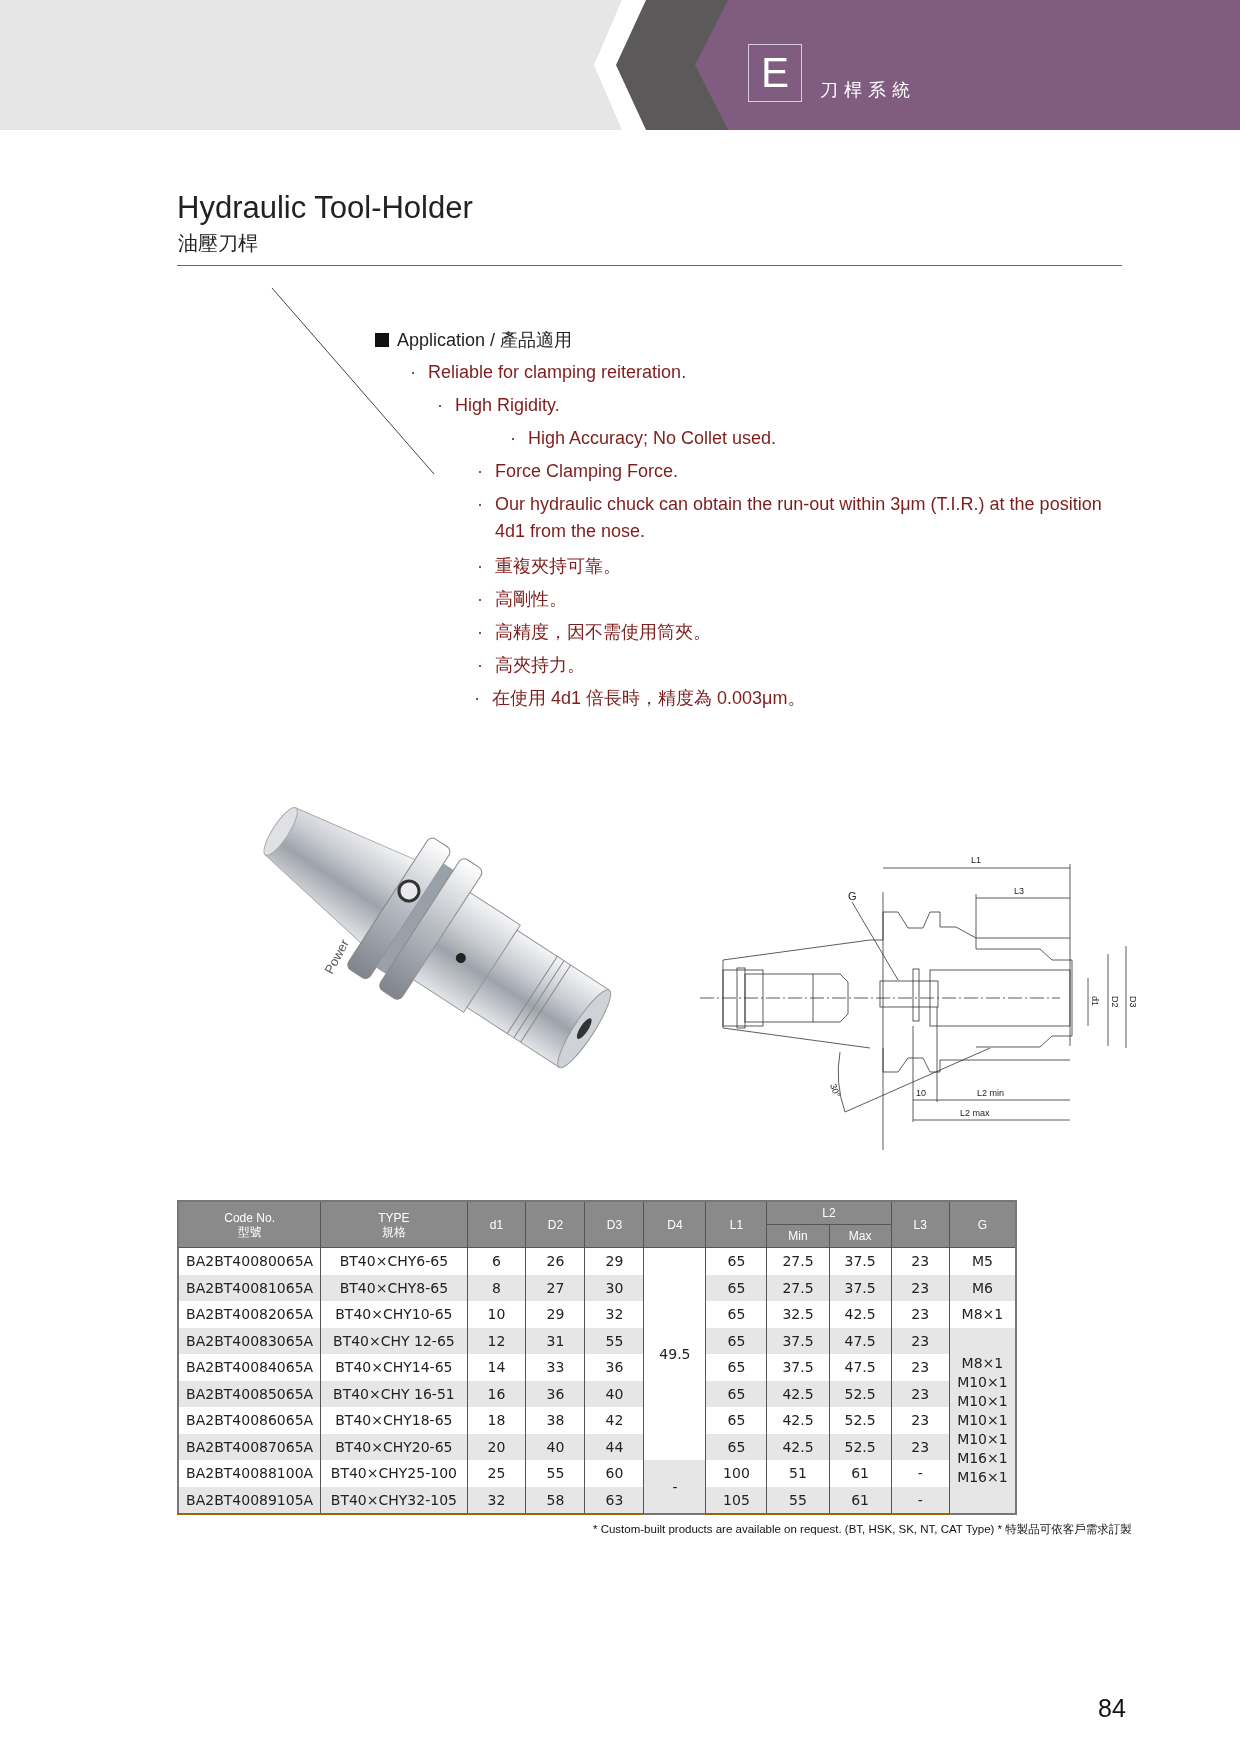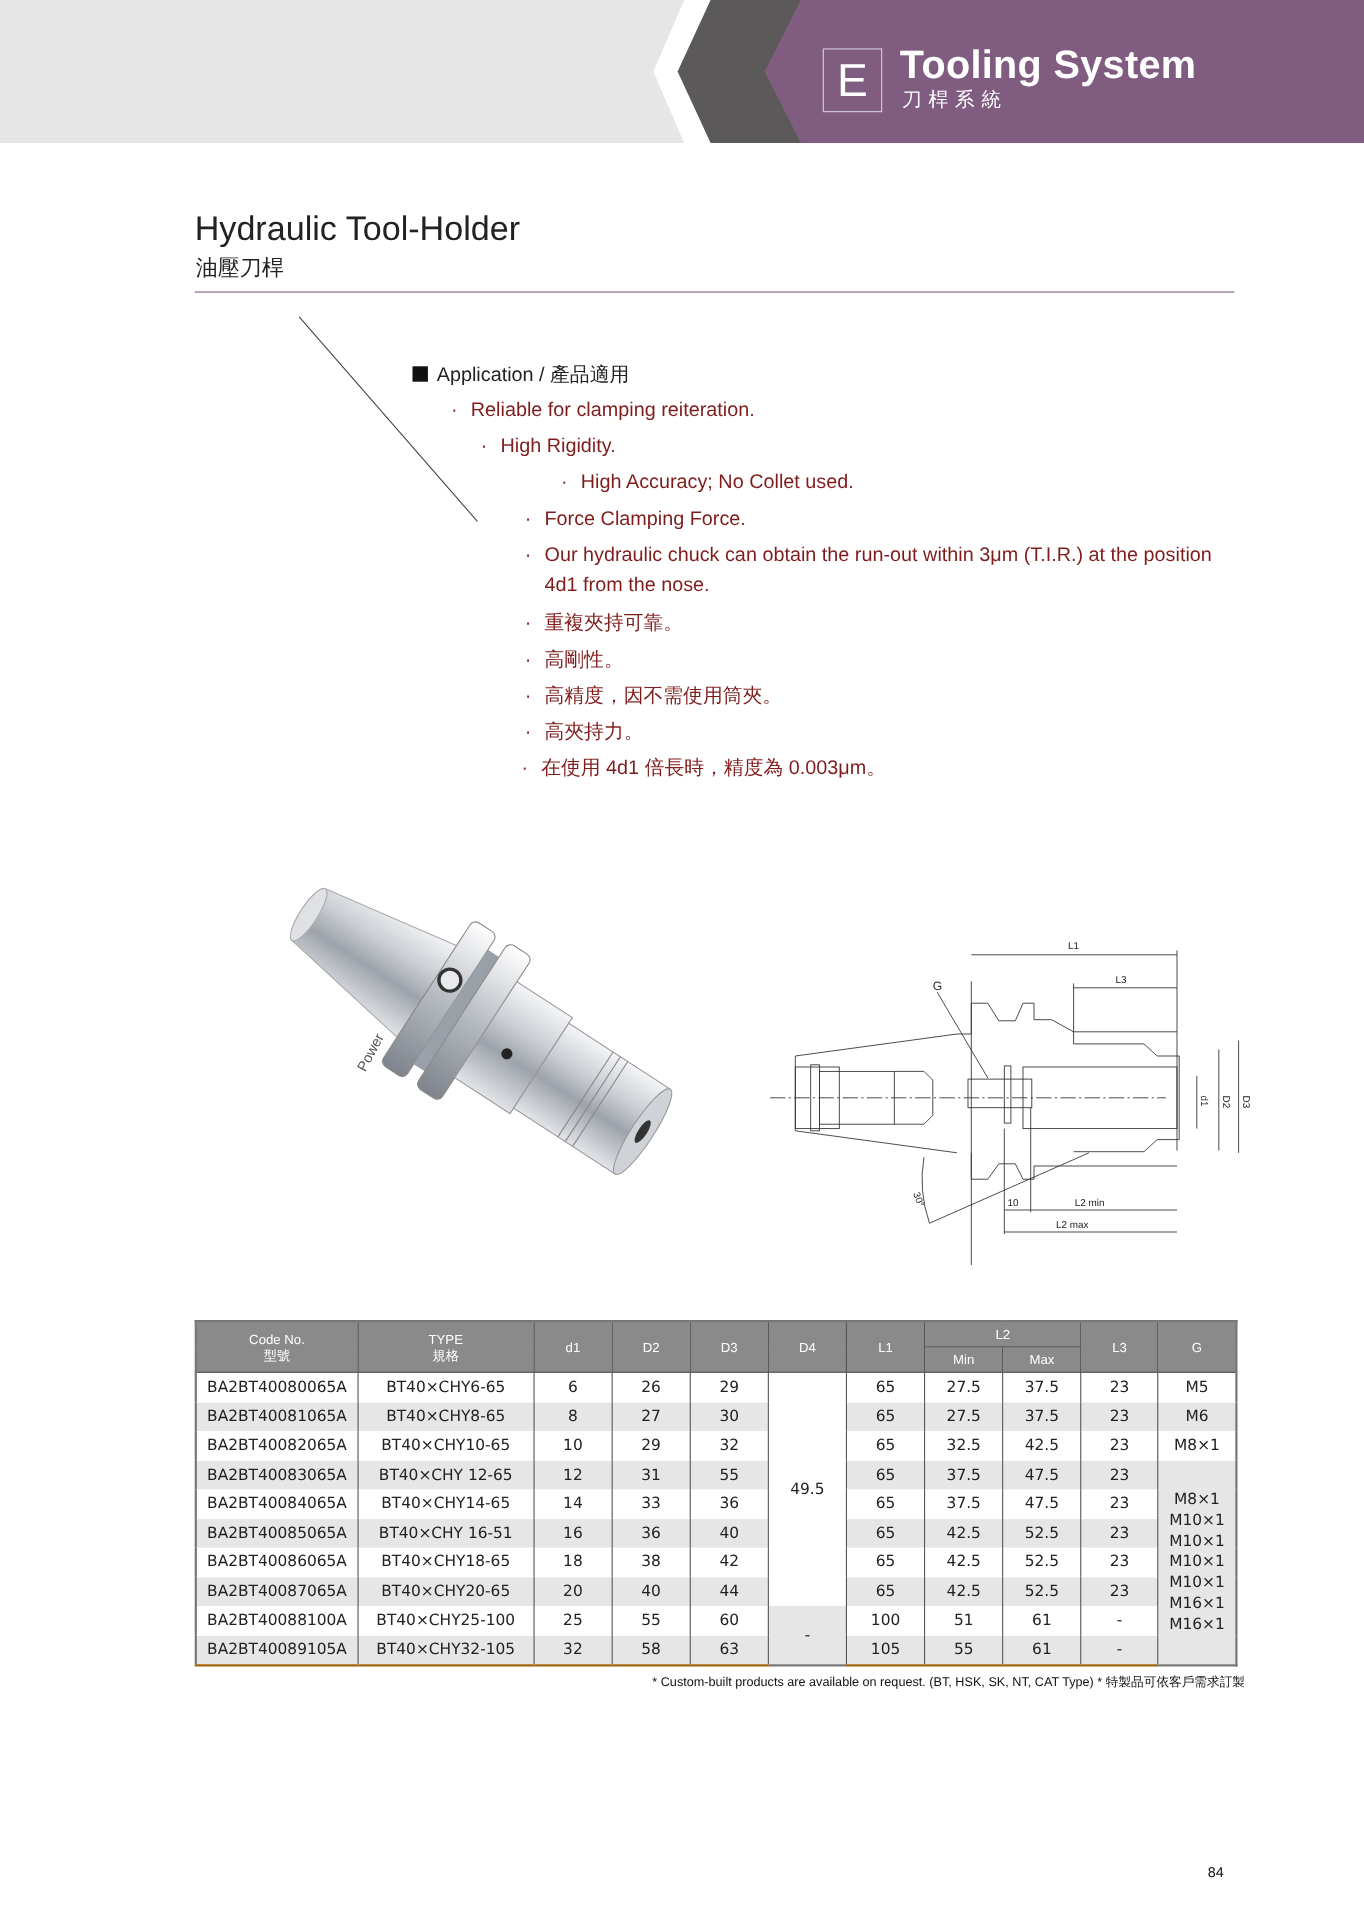--- a/index.html
+++ b/index.html
@@ -12,43 +12,42 @@
   .title{position:absolute;left:177px;top:190px;font-size:31px;color:#222;}
   .title-zh{position:absolute;left:178px;top:230px;font-size:20px;color:#222;}
   .title-rule{position:absolute;left:177px;top:265px;width:945px;height:1px;background:#7e5b7e;}
   .deco-line{position:absolute;left:0;top:0;}
   .app-head{position:absolute;left:375px;top:328px;font-size:18px;}
   .app-head .sq{display:inline-block;width:14px;height:14px;background:#111;margin-right:8px;vertical-align:-1px;}
   .bl{position:absolute;font-size:18px;color:#7f1d1d;white-space:nowrap;}
   .bl .dot{margin-right:12px;}
   .photo{position:absolute;left:240px;top:770px;}
   .drawing{position:absolute;left:680px;top:850px;}
-  table.spec{position:absolute;left:177px;top:1200px;width:948px;border-collapse:collapse;font-size:15px;}
+  table.spec{position:absolute;left:177px;top:1200px;width:840px;border-collapse:collapse;font-size:15px;}
   table.spec th{background:#8a8a8a;color:#fff;font-weight:normal;font-size:12px;border:1px solid #555;height:22px;padding:0;text-align:center;line-height:14px;}
   table.spec td{border-left:1px solid #555;border-right:1px solid #555;text-align:center;height:26.5px;padding:0;font-family:"DejaVu Sans",sans-serif;font-size:14px;color:#222;}
   table.spec tr.alt td{background:#e6e6e6;}
   table.spec td.white{background:#fff !important;}
   table.spec tbody tr:last-child td{border-bottom:2px solid #a16207;}
   table.spec{border:2px solid #777;}
   .g-multi{line-height:19px;font-size:14px;}
   .footnote{position:absolute;left:593px;top:1522px;font-size:11.5px;color:#111;}
-  .pagenum{position:absolute;left:1098px;top:1694px;font-size:13px;color:#111;}
+  .pagenum{position:absolute;left:1098px;top:1694px;font-size:25px;color:#111;}
 </style>
 </head>
 <body>
 
 <div class="header">
   <svg width="1240" height="130">
     <rect x="0" y="0" width="1240" height="130" fill="#e6e6e6"></rect>
     <polygon points="622,0 1240,0 1240,130 622,130 594,65" fill="#ffffff"></polygon>
     <polygon points="646,0 1240,0 1240,130 646,130 616,65" fill="#5b595a"></polygon>
     <polygon points="728,0 1240,0 1240,130 728,130 695,65" fill="#7f5c80"></polygon>
   </svg>
   <div class="hdr-box">E</div>
-  <div class="hdr-title">Tooling System</div>
   <div class="hdr-sub">刀桿系統</div>
 </div>
 
 <div class="title">Hydraulic Tool-Holder</div>
 <div class="title-zh">油壓刀桿</div>
 <div class="title-rule"></div>
 
 <svg class="deco-line" width="500" height="500">
   <line x1="272" y1="288" x2="434" y2="474" stroke="#444" stroke-width="1"></line>
 </svg>

